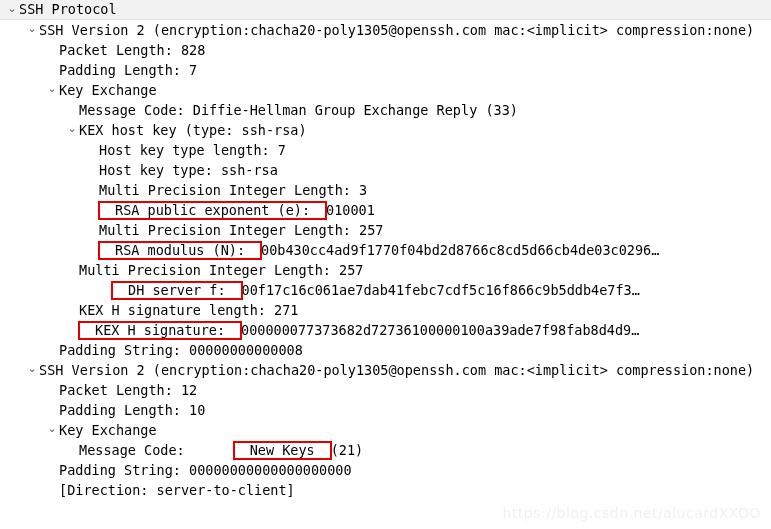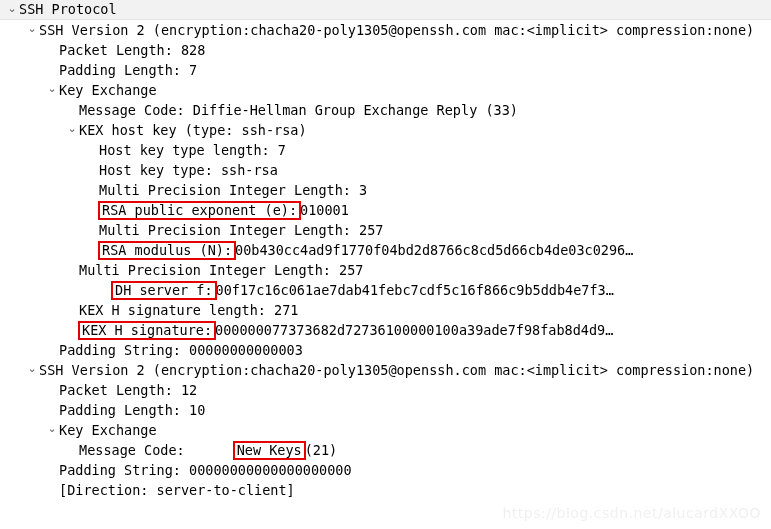--- a/index.html
+++ b/index.html
@@ -47,21 +47,21 @@
   .twisty.blank{color:transparent;}
   .txt{
     display:inline-block;
     flex:0 0 auto;
     letter-spacing:0px;
     text-align:right;
   }
   .boxed{
     display:inline-block;
     border:2px solid #e50000;
-    padding:0 2px;
+    padding:0 15px;
     margin:0 -1px;
     line-height:15px;
     position:relative;
     top:0px;
     box-sizing:border-box;
   }
   .watermark{
     position:absolute;
     right:10px;
     bottom:8px;
@@ -161,21 +161,21 @@
     </div>
     <div class="row">
       <span class="indent" style="width: 65px;"></span>
       <span class="twisty blank">&nbsp;</span>
       <span class="txt boxed" style="border-color: rgb(229, 0, 0);">KEX H signature:</span>
       <span class="txt"> 000000077373682d72736100000100a39ade7f98fab8d4d9…</span>
     </div>
     <div class="row">
       <span class="indent" style="width: 45px;"></span>
       <span class="twisty blank">&nbsp;</span>
-      <span class="txt">Padding String: 00000000000003</span>
+      <span class="txt">Padding String: 00000000000008</span>
     </div>
     <div class="row">
       <span class="indent" style="width: 25px;"></span>
       <span class="twisty">⌄</span>
       <span class="txt">SSH Version 2 (encryption:chacha20-poly1305@openssh.com mac:&lt;implicit&gt; compression:none)</span>
     </div>
     <div class="row">
       <span class="indent" style="width: 45px;"></span>
       <span class="twisty blank">&nbsp;</span>
       <span class="txt">Packet Length: 12</span>

